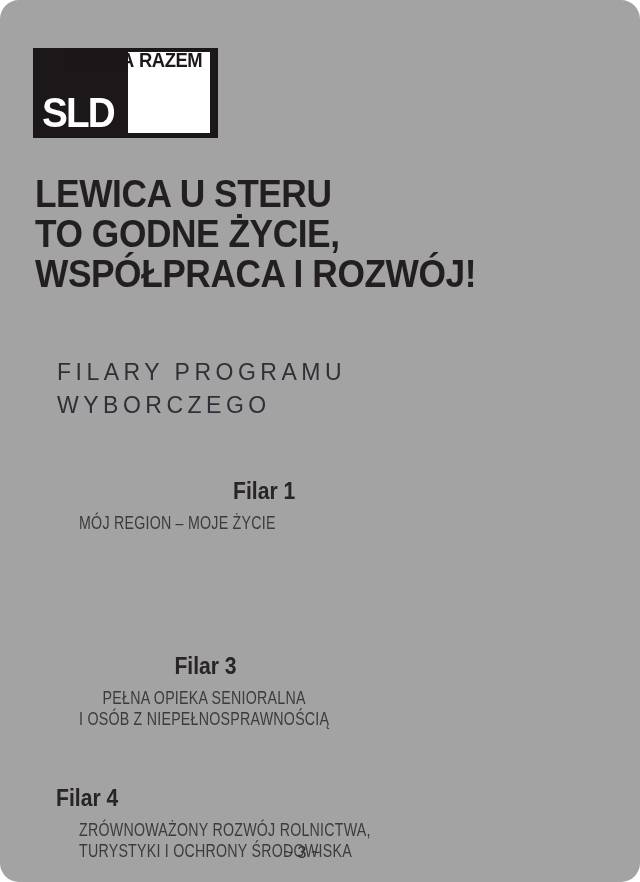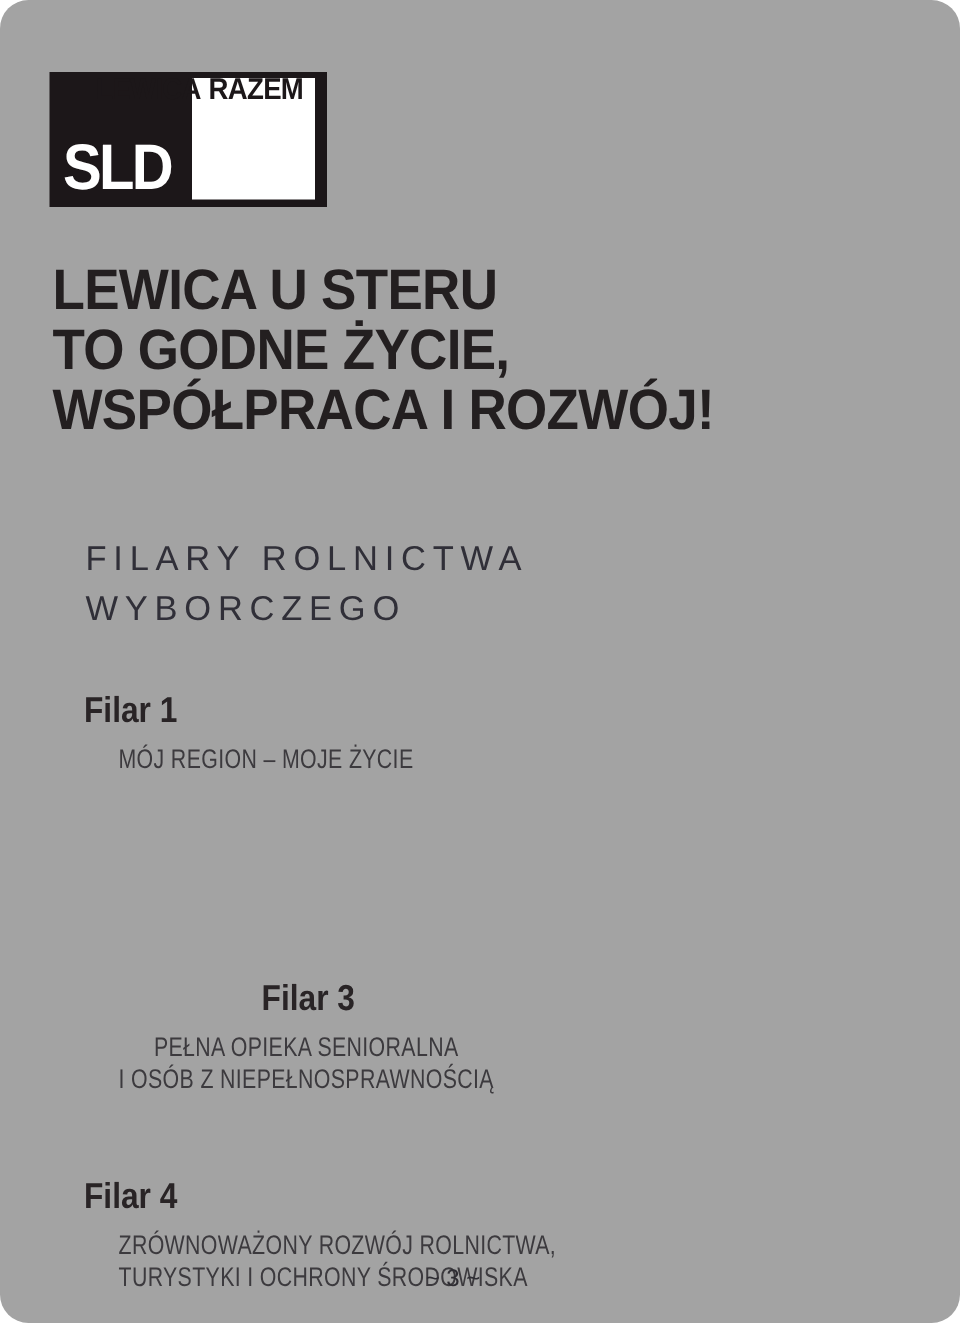--- a/index.html
+++ b/index.html
@@ -65,21 +65,21 @@
     transform: scaleX(0.88); transform-origin: left top;
     white-space: nowrap;
   }
   .pillar p {
     margin: 8px 0 0 23px;
     font-size: 18px; line-height: 21px; font-weight: 400;
     color: #3c3a3e; letter-spacing: 0.3px;
     white-space: pre-line;
     transform: scaleX(0.79); transform-origin: left top;
   }
-  .pillar-1 { top: 460px; }
+  .pillar-1 { top: 477px; text-align: right; }
   .pillar-2 { top: 534px; }
   .pillar-3 { top: 652px; text-align: center; }
   .pillar-4 { top: 784px; }
 
   
   .page-number {
     position: absolute; top: 844px; left: 242px; width: 120px;
     text-align: center;
     font-size: 16px; line-height: 18px; color: #2e2d33;
   }
@@ -95,21 +95,21 @@
       <div class="logo-word">LEWICA</div>
       <div class="logo-divider"></div>
       <div class="logo-word">RAZEM</div>
     </div>
   </div>
 
   <h1 class="title">LEWICA U STERU
 TO GODNE ŻYCIE,
 WSPÓŁPRACA I ROZWÓJ!</h1>
 
-  <div class="subtitle">FILARY ROLNICTWA
+  <div class="subtitle">FILARY PROGRAMU
 WYBORCZEGO</div>
 
   <section class="pillar pillar-1">
     <h2>Filar 1</h2>
     <p>MÓJ REGION – MOJE ŻYCIE</p>
   </section>
 
 
   <section class="pillar pillar-3">
     <h2>Filar 3</h2>

